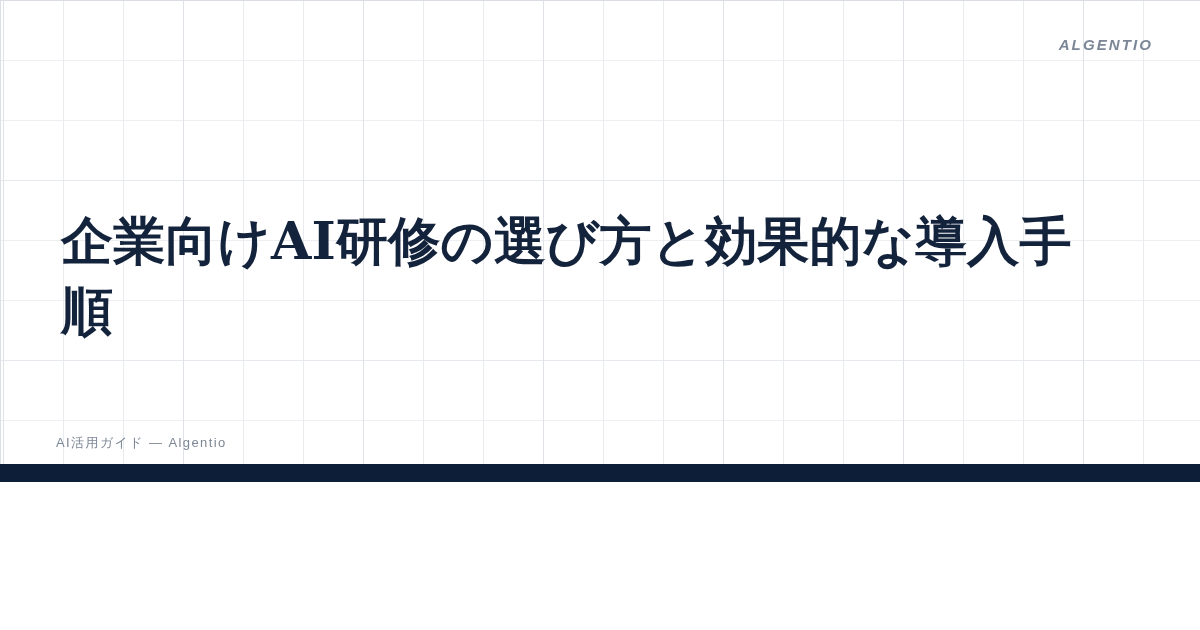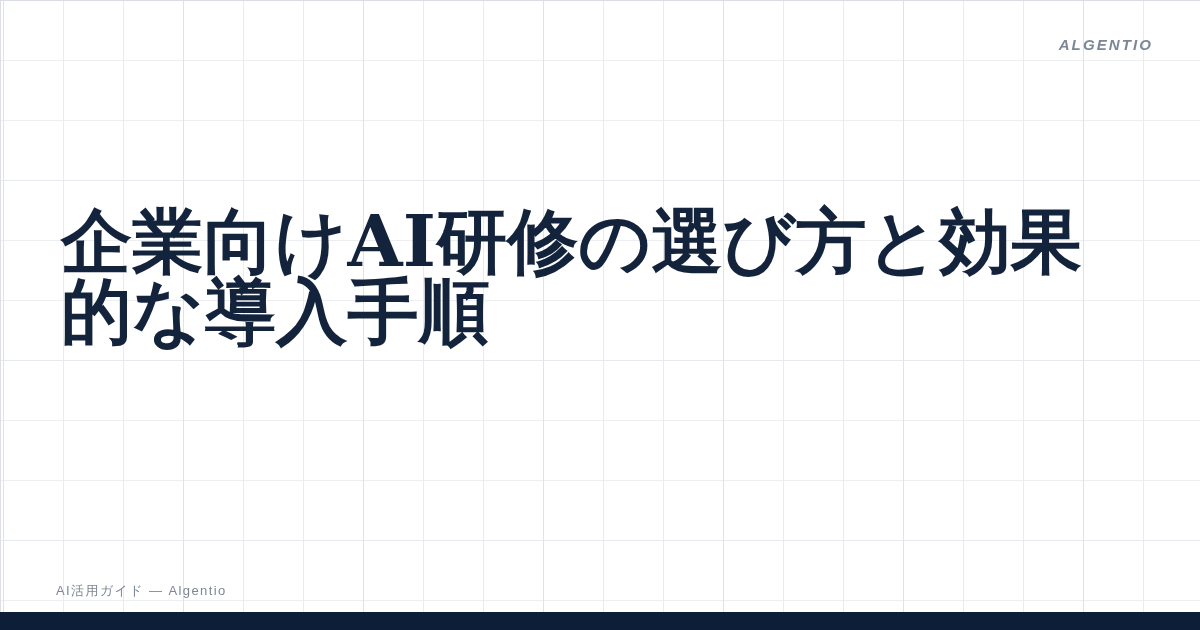--- a/index.html
+++ b/index.html
@@ -4,21 +4,21 @@
 <style>
   html, body {
     margin: 0;
     padding: 0;
     background: #ffffff;
   }
 
   #card {
     position: relative;
     width: 1200px;
-    height: 630px;
+    height: 482px;
     overflow: hidden;
     background: #ffffff;
     box-sizing: border-box;
     font-family: "Liberation Sans", "DejaVu Sans", sans-serif;
   }
 
   
   .grid-layer {
     position: absolute;
     inset: 0;
@@ -67,21 +67,21 @@
     line-height: 1;
   }
 
   
   .headline {
     position: absolute;
     left: 61px;
     top: 206px;
     width: 1040px;
     font-family: "DejaVu Serif", "Liberation Serif", serif;
-    font-size: 71px;
+    font-size: 52px;
     font-weight: 700;
     line-height: 70px;
     letter-spacing: 0.2px;
     color: #14233c;
     margin: 0;
   }
 
   
   .footer-caption {
     position: absolute;

